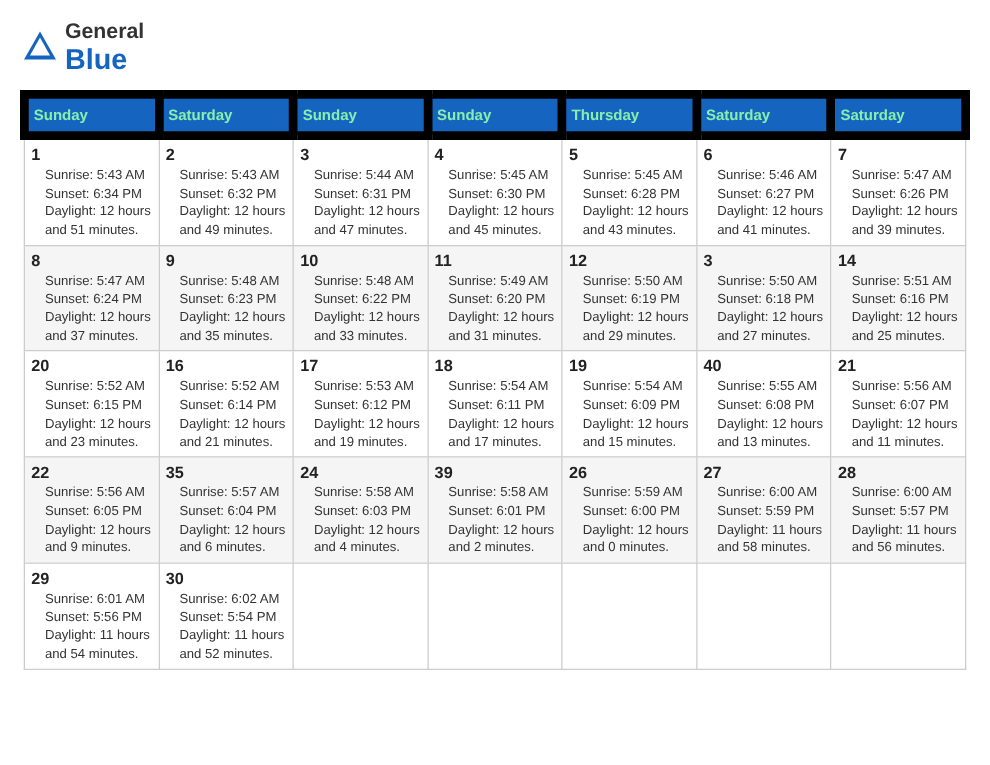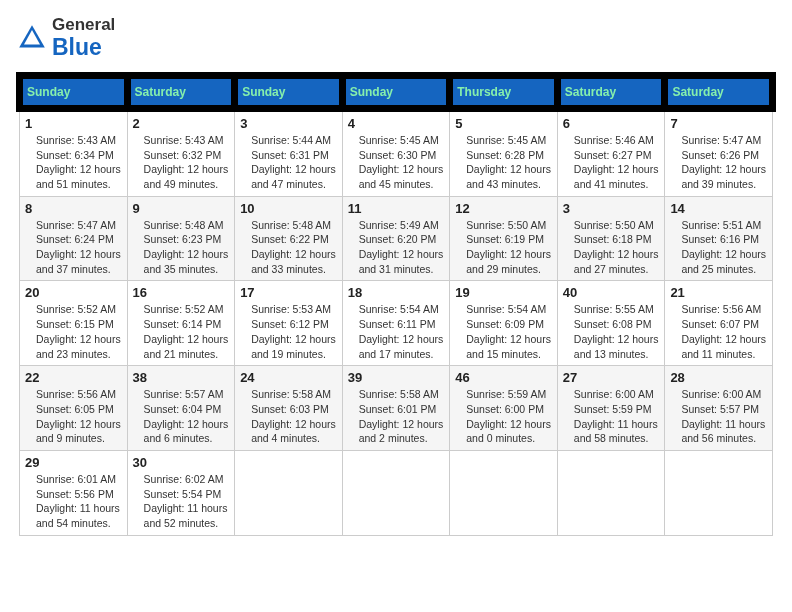--- a/index.html
+++ b/index.html
@@ -290,21 +290,21 @@
       <tr>
         <td>
           <span class="day-num">22</span>
           <div class="day-info">
             Sunrise: 5:56 AM<br>
             Sunset: 6:05 PM<br>
             Daylight: 12 hours and 9 minutes.
           </div>
         </td>
         <td>
-          <span class="day-num">38</span>
+          <span class="day-num">35</span>
           <div class="day-info">
             Sunrise: 5:57 AM<br>
             Sunset: 6:04 PM<br>
             Daylight: 12 hours and 6 minutes.
           </div>
         </td>
         <td>
           <span class="day-num">24</span>
           <div class="day-info">
             Sunrise: 5:58 AM<br>
@@ -314,21 +314,21 @@
         </td>
         <td>
           <span class="day-num">39</span>
           <div class="day-info">
             Sunrise: 5:58 AM<br>
             Sunset: 6:01 PM<br>
             Daylight: 12 hours and 2 minutes.
           </div>
         </td>
         <td>
-          <span class="day-num">46</span>
+          <span class="day-num">26</span>
           <div class="day-info">
             Sunrise: 5:59 AM<br>
             Sunset: 6:00 PM<br>
             Daylight: 12 hours and 0 minutes.
           </div>
         </td>
         <td>
           <span class="day-num">27</span>
           <div class="day-info">
             Sunrise: 6:00 AM<br>

